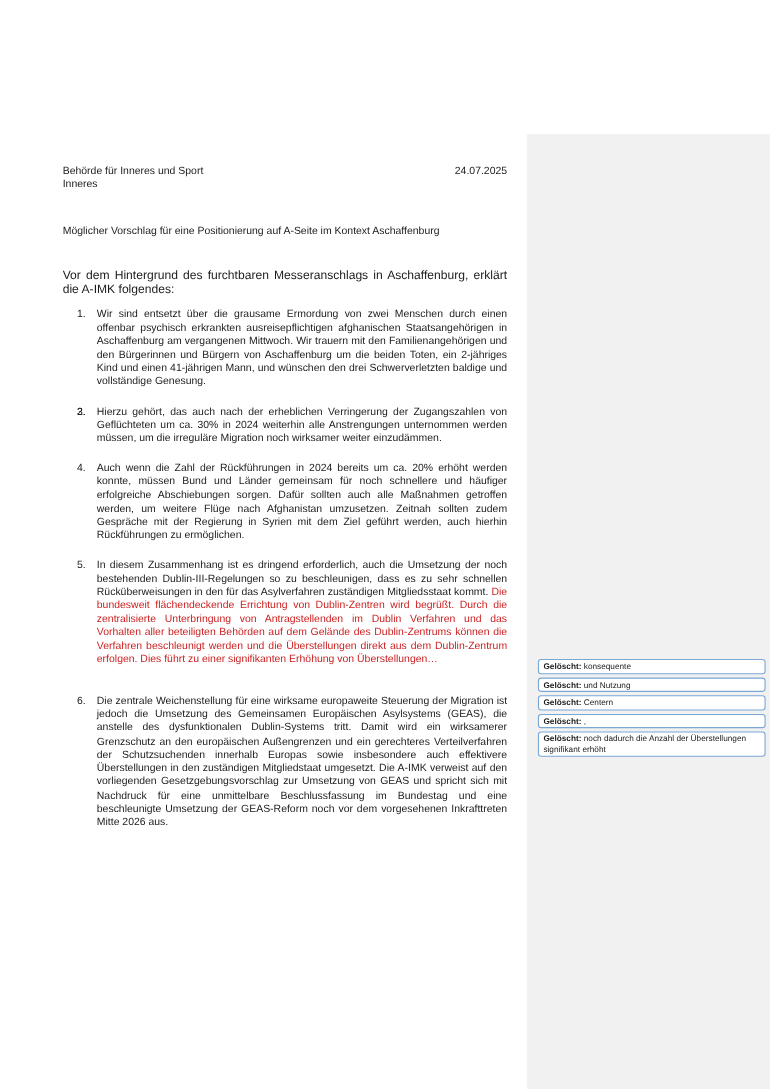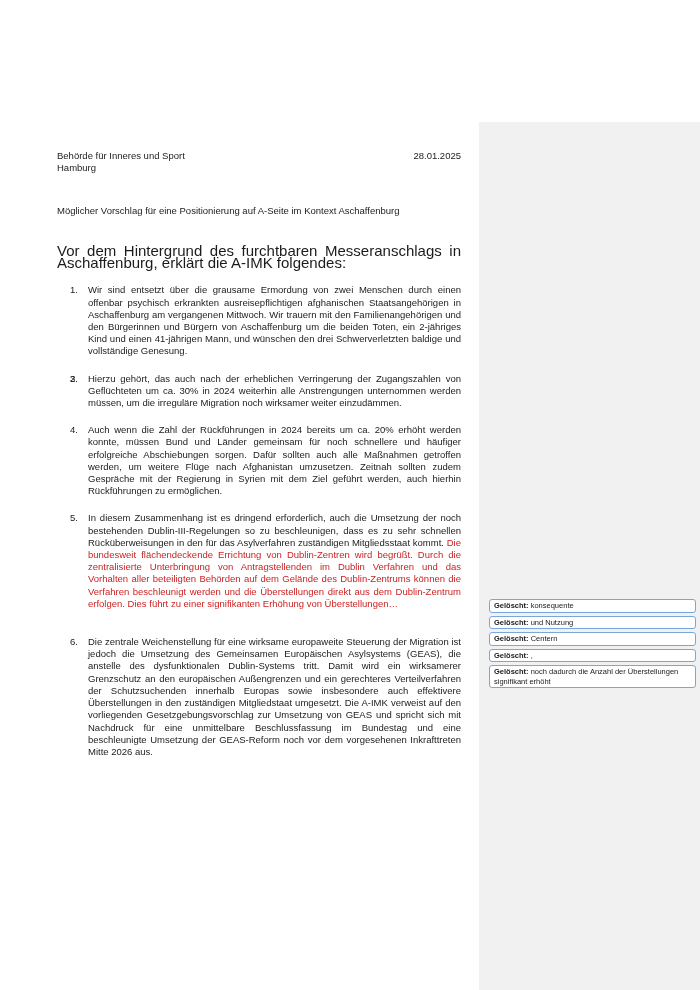--- a/index.html
+++ b/index.html
@@ -22,21 +22,21 @@
     position:absolute;left:57px;top:150px;width:404px;
   }
   .header-row{
     display:flex;justify-content:space-between;align-items:flex-start;
     font-size:9.5px;line-height:12px;gap:31px;
   }
   .title{
     font-size:9.5px;font-weight:normal;margin-top:31px;line-height:12px;
   }
   .intro{
-    font-size:15px;line-height:12.2px;margin-top:28px;text-align:justify;
+    font-size:11px;line-height:12.2px;margin-top:28px;text-align:justify;
   }
   ol.items{
     list-style:none;margin:10px 0 0 0;padding:0;
   }
   ol.items li{
     position:relative;padding-left:31px;margin-bottom:15px;
     font-size:9.5px;line-height:12.2px;text-align:justify;
   }
   ol.items li.gap-after{margin-bottom:26px;}
   ol.items li .num{position:absolute;left:13px;top:0;}
@@ -55,23 +55,23 @@
 </head>
 <body>
 
 <div class="markup-area"></div>
 
 <div class="content">
 
   <div class="header-row">
     <div>
       <div>Behörde für Inneres und Sport</div>
-      <div>Hamburg</div>
+      <div>Inneres</div>
     </div>
-    <div>28.01.2025</div>
+    <div>24.07.2025</div>
   </div>
 
   <div class="title">Möglicher Vorschlag für eine Positionierung auf A-Seite im Kontext Aschaffenburg</div>
 
   <p class="intro">Vor dem Hintergrund des furchtbaren Messeranschlags in Aschaffenburg, erklärt die A-IMK folgendes:</p>
 
   <ol class="items">
     <li>
       <span class="num">1.</span>
       <span>Wir sind entsetzt über die grausame Ermordung von zwei Menschen durch einen offenbar psychisch erkrankten ausreisepflichtigen afghanischen Staatsangehörigen in Aschaffenburg am vergangenen Mittwoch. Wir trauern mit den Familienangehörigen und den Bürgerinnen und Bürgern von Aschaffenburg um die beiden Toten, ein 2-jähriges Kind und einen 41-jährigen Mann, und wünschen den drei Schwerverletzten baldige und vollständige Genesung.</span>

